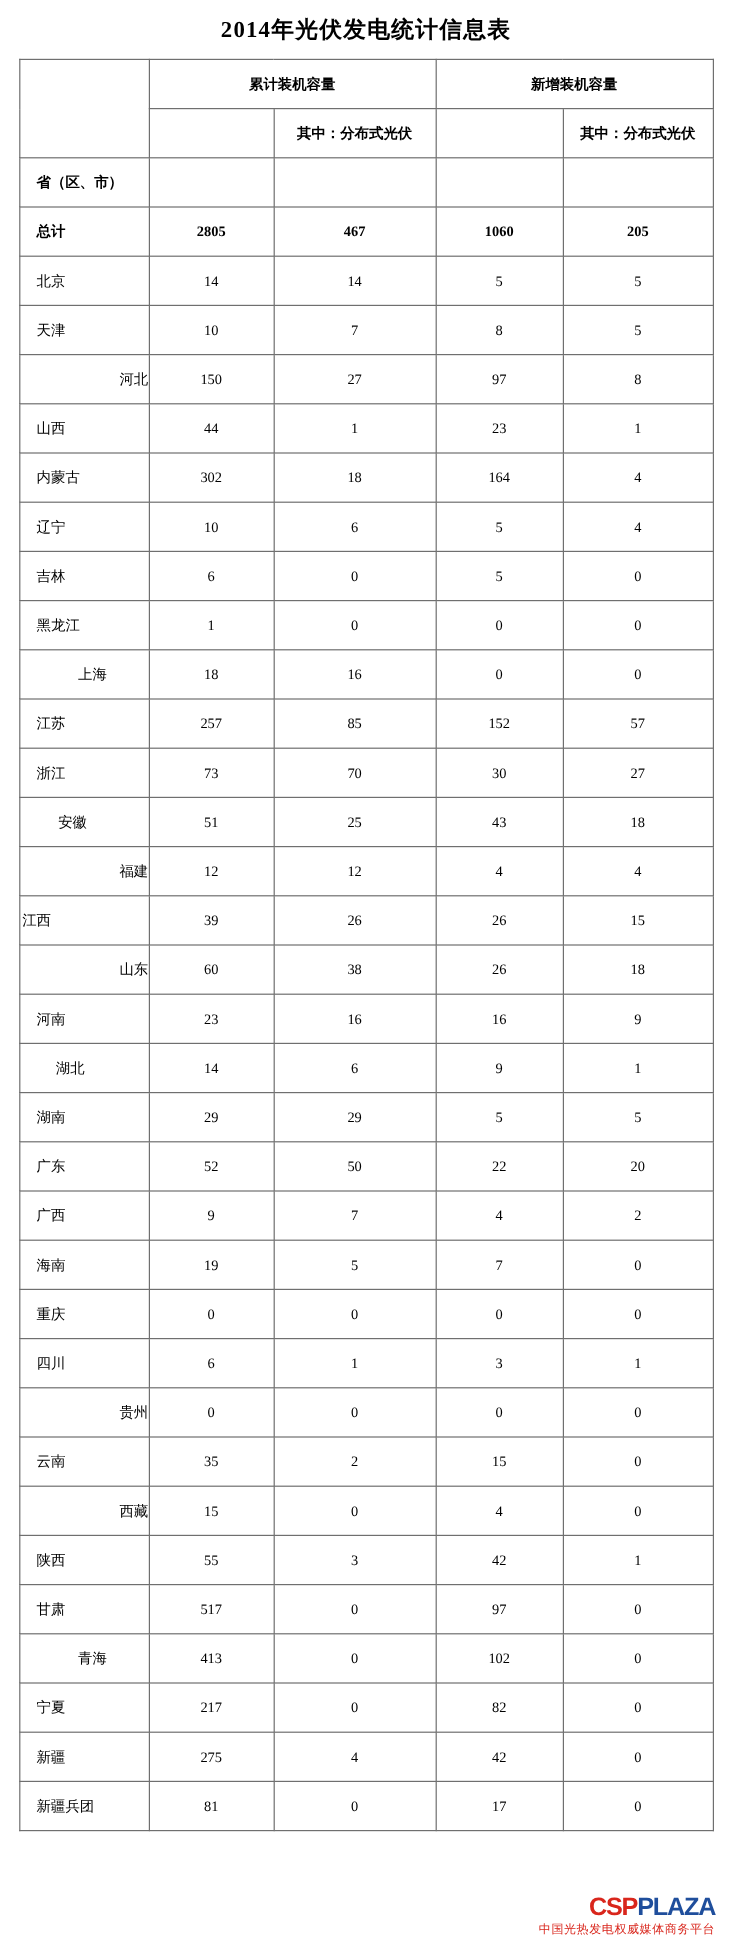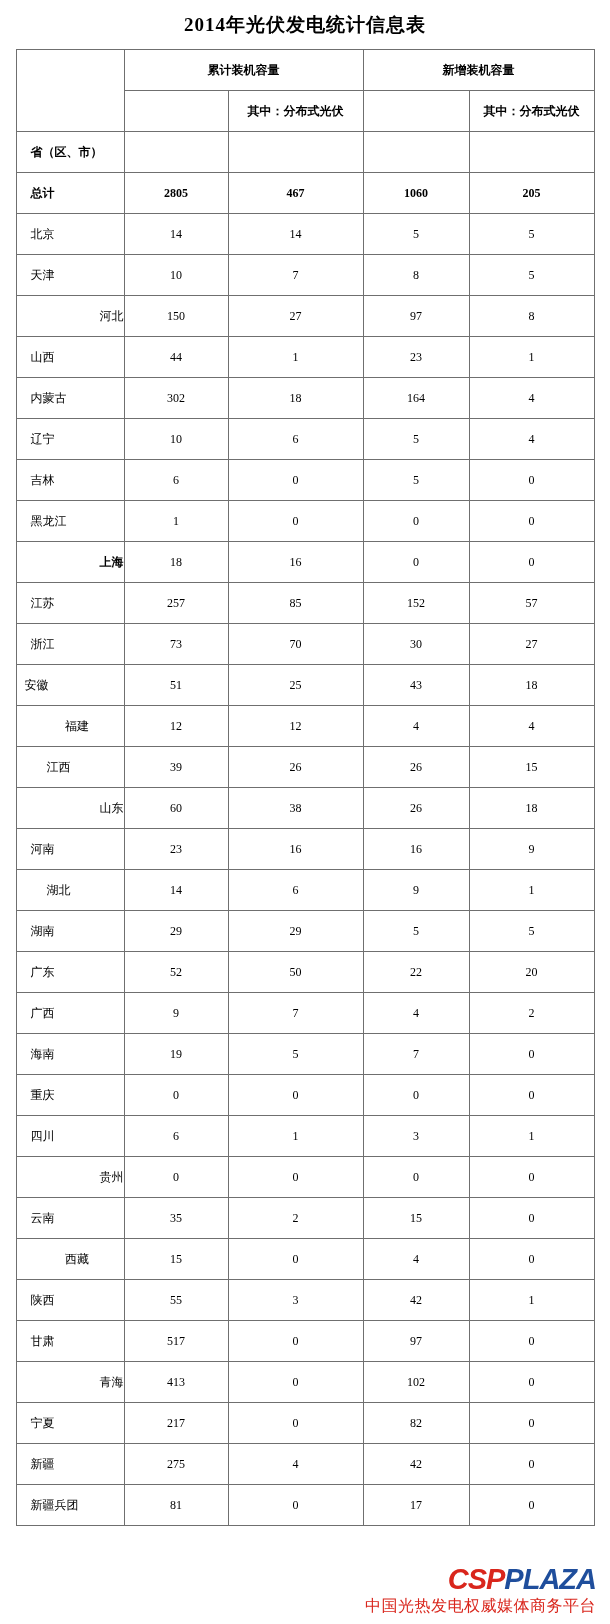--- a/index.html
+++ b/index.html
@@ -81,34 +81,33 @@
   .footer-logo {
     position: absolute;
     right: 14px;
     bottom: 10px;
     text-align: right;
     line-height: 1;
   }
   .logo-main {
     font-family: "Liberation Sans", sans-serif;
     font-weight: bold;
-    font-style: italic;
-    font-size: 29px;
+    font-size: 21px;
     letter-spacing: -1px;
     white-space: nowrap;
   }
   .logo-csp {
     color: #d9261c;
   }
   .logo-plaza {
     color: #1f4e9c;
   }
   .logo-tag {
     font-family: "Liberation Sans", sans-serif;
-    font-size: 16px;
+    font-size: 10px;
     color: #d9261c;
     margin-top: 4px;
     letter-spacing: 0.5px;
     white-space: nowrap;
   }
 </style>
 </head>
 <body>
 
 <div class="page">
@@ -201,56 +200,56 @@
           <td class="num">0</td>
         </tr>
         <tr>
           <td class="prov-name" style="text-align: left; padding-left: 14px;">黑龙江</td>
           <td class="num">1</td>
           <td class="num">0</td>
           <td class="num">0</td>
           <td class="num">0</td>
         </tr>
         <tr>
-          <td class="prov-name" style="text-align: right; padding-left: 14px; font-weight: bold;">上海</td>
+          <td class="prov-name" style="text-align: center; padding-left: 14px;">上海</td>
           <td class="num">18</td>
           <td class="num">16</td>
           <td class="num">0</td>
           <td class="num">0</td>
         </tr>
         <tr>
           <td class="prov-name" style="text-align: left; padding-left: 14px; margin-left: 36px;">江苏</td>
           <td class="num">257</td>
           <td class="num">85</td>
           <td class="num">152</td>
           <td class="num">57</td>
         </tr>
         <tr>
           <td class="prov-name" style="text-align: left; padding-left: 14px;">浙江</td>
           <td class="num">73</td>
           <td class="num">70</td>
           <td class="num">30</td>
           <td class="num">27</td>
         </tr>
         <tr>
-          <td class="prov-name" style="text-align: left; padding-left: 8px;">安徽</td>
+          <td class="prov-name" style="text-align: left; padding-left: 32px;">安徽</td>
           <td class="num">51</td>
           <td class="num">25</td>
           <td class="num">43</td>
           <td class="num">18</td>
         </tr>
         <tr>
-          <td class="prov-name" style="text-align: center; padding-left: 14px;">福建</td>
+          <td class="prov-name" style="text-align: right; padding-left: 14px;">福建</td>
           <td class="num">12</td>
           <td class="num">12</td>
           <td class="num">4</td>
           <td class="num">4</td>
         </tr>
         <tr>
-          <td class="prov-name" style="text-align: left; padding-left: 30px;">江西</td>
+          <td class="prov-name" style="text-align: left; padding-left: 2px;">江西</td>
           <td class="num">39</td>
           <td class="num">26</td>
           <td class="num">26</td>
           <td class="num">15</td>
         </tr>
         <tr>
           <td class="prov-name" style="text-align: right; padding-left: 29px;">山东</td>
           <td class="num">60</td>
           <td class="num">38</td>
           <td class="num">26</td>
@@ -320,42 +319,42 @@
           <td class="num">0</td>
         </tr>
         <tr>
           <td class="prov-name" style="text-align: left; padding-left: 14px;">云南</td>
           <td class="num">35</td>
           <td class="num">2</td>
           <td class="num">15</td>
           <td class="num">0</td>
         </tr>
         <tr>
-          <td class="prov-name" style="text-align: center; padding-left: 14px;">西藏</td>
+          <td class="prov-name" style="text-align: right; padding-left: 14px;">西藏</td>
           <td class="num">15</td>
           <td class="num">0</td>
           <td class="num">4</td>
           <td class="num">0</td>
         </tr>
         <tr>
           <td class="prov-name" style="text-align: left; padding-left: 14px;">陕西</td>
           <td class="num">55</td>
           <td class="num">3</td>
           <td class="num">42</td>
           <td class="num">1</td>
         </tr>
         <tr>
           <td class="prov-name" style="text-align: left; padding-left: 14px;">甘肃</td>
           <td class="num">517</td>
           <td class="num">0</td>
           <td class="num">97</td>
           <td class="num">0</td>
         </tr>
         <tr>
-          <td class="prov-name" style="text-align: right; padding-left: 14px;">青海</td>
+          <td class="prov-name" style="text-align: center; padding-left: 14px;">青海</td>
           <td class="num">413</td>
           <td class="num">0</td>
           <td class="num">102</td>
           <td class="num">0</td>
         </tr>
         <tr>
           <td class="prov-name" style="text-align: left; padding-left: 14px;">宁夏</td>
           <td class="num">217</td>
           <td class="num">0</td>
           <td class="num">82</td>

